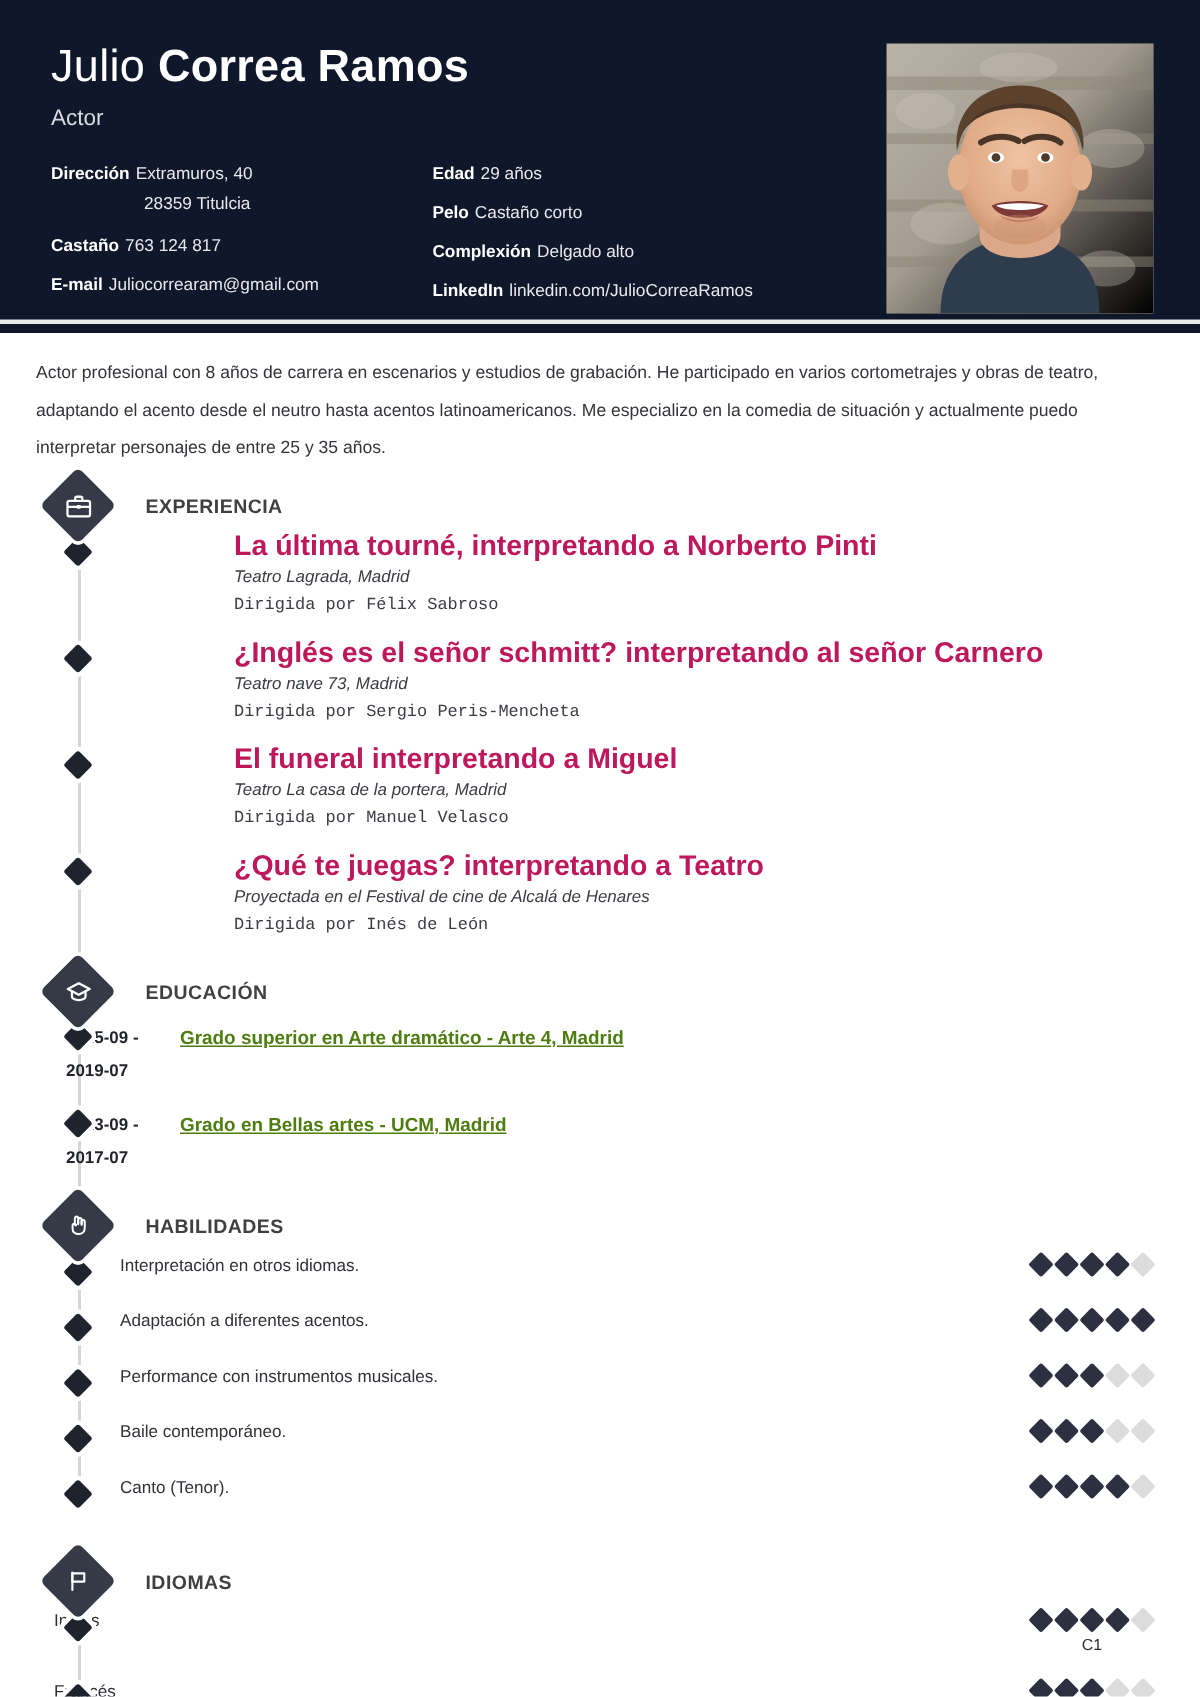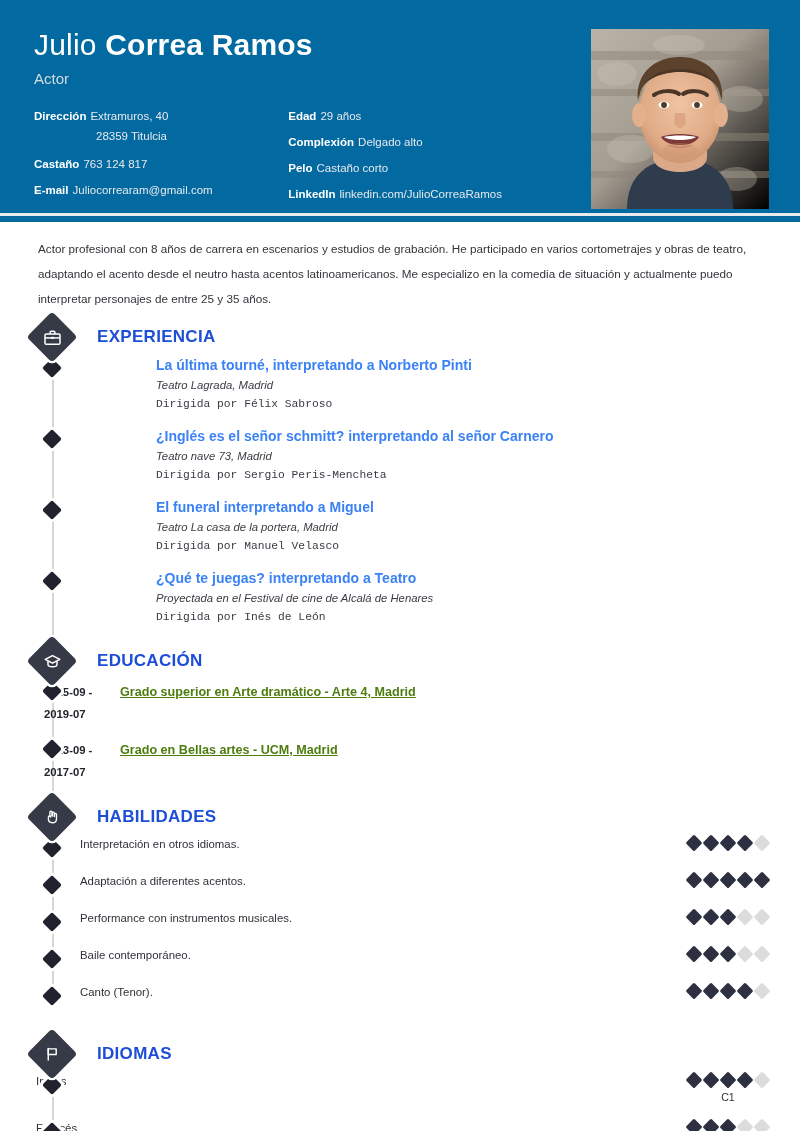--- a/index.html
+++ b/index.html
@@ -11,21 +11,21 @@
     width: 800px;
     height: 1131px;
     font-family: "Liberation Sans", sans-serif;
     color: #2b2b33;
     position: relative;
     overflow: hidden;
   }
 
   
   .header {
-    background: #0369a1;
+    background: #0f172a;
     height: 222px;
     position: relative;
     padding: 0;
   }
   .header-inner {
     padding: 28px 0 0 34px;
     width: 560px;
   }
   .name {
     font-size: 30px;
@@ -82,21 +82,21 @@
     height: 3px;
     background: #e9eaec;
     width: 100%;
   }
 
   
   .summary {
     font-size: 11.7px;
     line-height: 25px;
     color: #33343a;
-    padding: 14px 40px 0 38px;
+    padding: 14px 40px 0 24px;
     text-align: left;
   }
 
   .sections { position: relative; padding-top: 6px; }
 
   .section { position: relative; }
 
   .sec-head {
     display: flex;
     align-items: center;
@@ -114,24 +114,24 @@
     box-shadow: 0 0 0 2.5px #ffffff;
     position: relative;
     z-index: 3;
   }
   .sec-diamond > span {
     transform: rotate(-45deg);
     display: flex; align-items: center; justify-content: center;
     width: 100%; height: 100%;
   }
   .sec-title {
-    font-size: 17px;
+    font-size: 13px;
     font-weight: 700;
     letter-spacing: 0.3px;
-    color: #1d4ed8;
+    color: #404040;
     margin-left: 27px;
   }
 
   
   .rail {
     position: absolute;
     left: 52px;
     width: 1.6px;
     background: #d6d6d6;
     z-index: 0;
@@ -152,23 +152,23 @@
     transform: rotate(45deg);
     border-radius: 2px;
     box-shadow: 0 0 0 3px #ffffff;
     z-index: 2;
   }
 
   
   .exp-item { padding-left: 156px; margin-bottom: 16px; }
   .exp-item .bullet { top: 4px; }
   .exp-title {
-    font-size: 14px;
+    font-size: 19px;
     font-weight: 700;
-    color: #3b82f6;
+    color: #be185d;
     line-height: 16px;
     margin-bottom: 5px;
   }
   .exp-place {
     font-size: 11.3px;
     font-style: italic;
     color: #3a3c44;
     line-height: 15px;
     margin-bottom: 4px;
   }
@@ -263,24 +263,24 @@
         <div class="contact-row">
           <span class="lab">E-mail</span><span class="val">Juliocorrearam@gmail.com</span>
         </div>
       </div>
 
       <div class="contact-col right">
         <div class="contact-row">
           <span class="lab">Edad</span><span class="val">29 años</span>
         </div>
         <div class="contact-row">
+          <span class="lab">Pelo</span><span class="val">Castaño corto</span>
+        </div>
+        <div class="contact-row">
           <span class="lab">Complexión</span><span class="val">Delgado alto</span>
-        </div>
-        <div class="contact-row">
-          <span class="lab">Pelo</span><span class="val">Castaño corto</span>
         </div>
         <div class="contact-row">
           <span class="lab">LinkedIn</span><span class="val">linkedin.com/JulioCorreaRamos</span>
         </div>
       </div>
     </div>
   </div>
 
   <div class="photo">
     <svg width="178" height="180" viewBox="0 0 178 180" xmlns="http://www.w3.org/2000/svg">

